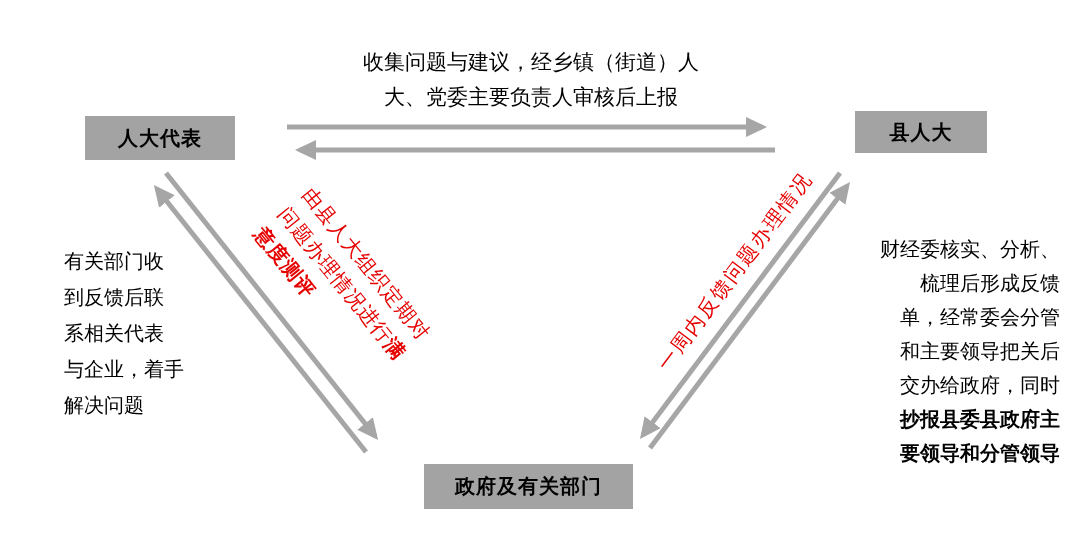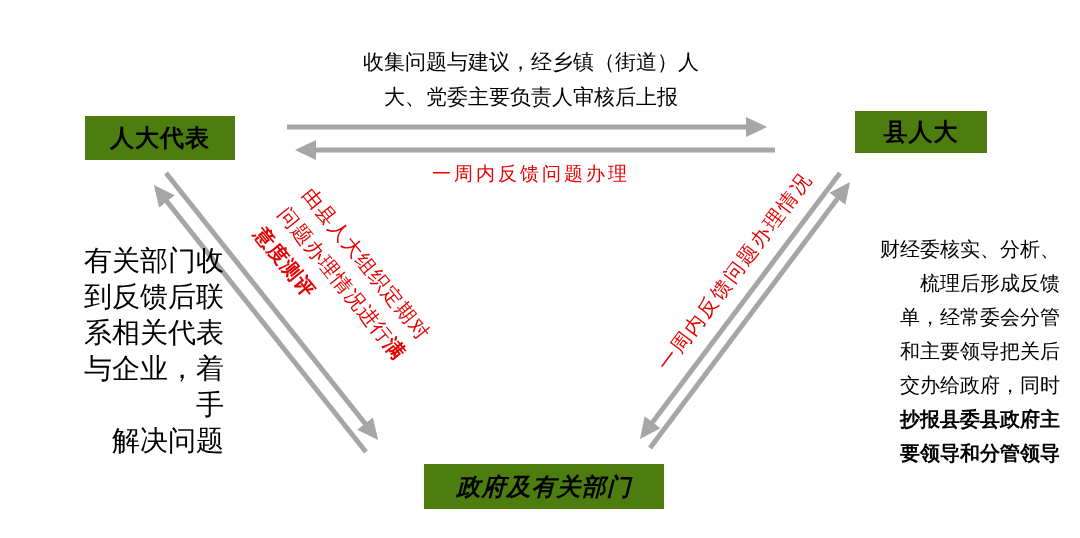--- a/index.html
+++ b/index.html
@@ -1,40 +1,40 @@
 <!DOCTYPE html>
 <html><head>
 <meta charset="utf-8">
 <style>
   html,body{margin:0;padding:0;background:#ffffff;}
   #canvas{
     position:relative;width:1080px;height:538px;background:#ffffff;overflow:hidden;
     font-family:"Liberation Sans","DejaVu Sans",sans-serif;color:#000;
   }
   .node{
-    position:absolute;background:#4d7c0f;display:flex;align-items:center;justify-content:center;
-    font-weight:bold;font-size:24px;letter-spacing:1px;
+    position:absolute;background:#a3a3a3;display:flex;align-items:center;justify-content:center;
+    font-weight:bold;font-size:20px;letter-spacing:1px;
   }
   #node-rep{left:85px;top:116px;width:150px;height:44px;}
   #node-county{left:855px;top:111px;width:132px;height:42px;}
-  #node-gov{left:424px;top:464px;width:240px;height:45px;font-style:italic;}
+  #node-gov{left:424px;top:464px;width:209px;height:45px;}
 
   .preline{white-space:pre-line;}
 
   #top-flow-label{
     position:absolute;left:286px;top:45px;width:490px;text-align:center;
     font-size:21px;line-height:35px;font-family:Liberation Serif, serif;
   }
   #top-feedback-label{
     position:absolute;left:286px;top:161px;width:490px;text-align:center;
     font-size:19px;letter-spacing:3px;color:#E60000;
   }
   #left-note{
-    position:absolute;left:64px;top:243px;width:160px;text-align:right;
-    font-size:28px;line-height:36px;
+    position:absolute;left:64px;top:243px;width:160px;text-align:left;
+    font-size:20px;line-height:36px;
   }
   #right-note{
     position:absolute;left:828px;top:232px;width:232px;text-align:right;
     font-size:20px;line-height:34px;
   }
   .bold{font-weight:bold;}
 
   #left-diag-label{
     position:absolute;left:247px;top:238px;width:191px;color:#E60000;
     font-size:20px;line-height:31px;letter-spacing:1px;word-break:break-all;
@@ -70,21 +70,20 @@
     <line x1="650" y1="448" x2="847" y2="186" marker-end="url(#ah)"></line>
     <line x1="840" y1="173" x2="643" y2="435" marker-end="url(#ah)"></line>
   </svg>
 
   <div class="node" id="node-rep">人大代表</div>
   <div class="node" id="node-county">县人大</div>
   <div class="node" id="node-gov">政府及有关部门</div>
 
   <div id="top-flow-label" class="preline">收集问题与建议，经乡镇（街道）人
 大、党委主要负责人审核后上报</div>
-  <div id="top-feedback-label">一周内反馈问题办理</div>
 
   <div id="left-diag-label">
     <span>由县人大组织定期对问题办理情况进行</span><span class="bold">满意度测评</span>
   </div>
   <div id="right-diag-label">一周内反馈问题办理情况</div>
 
   <div id="left-note" class="preline">有关部门收
 到反馈后联
 系相关代表
 与企业，着手

